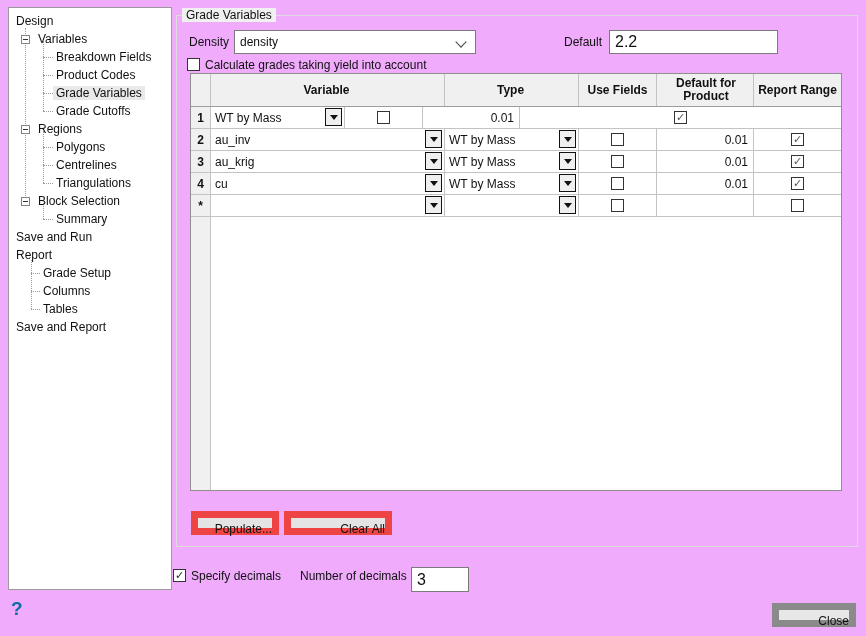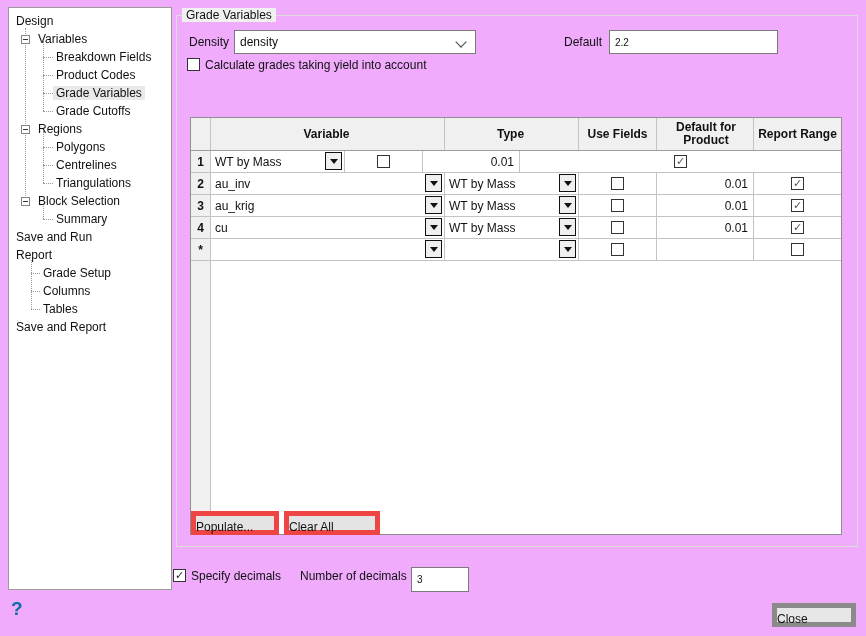--- a/index.html
+++ b/index.html
@@ -26,51 +26,51 @@
   .groupbox{position:absolute;left:176px;top:15px;width:682px;height:532px;
     border:1px solid #dcdcdc;box-sizing:border-box;}
   .legend{position:absolute;top:-8px;left:5px;background:#f0f0f0;padding:0 4px;line-height:14px;}
   .lbl{position:absolute;line-height:14px;white-space:nowrap;}
   .combo{position:absolute;left:57px;top:14px;width:242px;height:24px;background:#fff;
     border:1px solid #7a7a7a;box-sizing:border-box;display:flex;align-items:center;cursor:default;}
   .combo .txt{padding-left:5px;}
   .chev{position:absolute;right:10px;top:7px;width:7px;height:7px;
     border-right:1px solid #444;border-bottom:1px solid #444;transform:rotate(45deg);}
   .field{position:absolute;height:24px;background:#fff;border:1px solid #7a7a7a;
-    box-sizing:border-box;font-family:"Liberation Sans",sans-serif;font-size:10px;padding:0 0 0 5px;color:#111;}
+    box-sizing:border-box;font-family:"Liberation Sans",sans-serif;font-size:16px;padding:0 0 0 5px;color:#111;}
   .cb{display:inline-block;width:13px;height:13px;background:#fff;border:1px solid #333;
     box-sizing:border-box;text-align:center;line-height:11px;font-size:11px;color:#222;vertical-align:middle;}
   .cb-abs{position:absolute;}
   
   .grid{position:absolute;left:13px;top:57px;width:652px;height:418px;background:#fff;
-    border:1px solid #8f8f8f;box-sizing:border-box;overflow:hidden;margin-top:44px;}
+    border:1px solid #8f8f8f;box-sizing:border-box;overflow:hidden;}
   .g-row{display:flex;height:22px;box-sizing:border-box;border-bottom:1px solid #c3c3c3;background:#fff;}
   .g-head{height:33px;background:#f0f0f0;font-weight:bold;border-bottom:1px solid #9d9d9d;}
   .g-cell{box-sizing:border-box;border-right:1px solid #c3c3c3;display:flex;align-items:center;
     position:relative;overflow:hidden;}
   .g-head .g-cell{justify-content:center;text-align:center;line-height:13px;background:#f0f0f0;padding:0 2px;}
   .c0{width:20px;background:#f0f0f0;justify-content:center;font-weight:bold;}
   .c1{width:234px;padding-left:4px;}
   .c2{width:134px;padding-left:4px;}
   .c3{width:78px;justify-content:center;}
   .c4{width:97px;justify-content:flex-end;padding-right:5px;}
   .c5{flex:1;border-right:none;justify-content:center;}
   .dd-btn{position:absolute;right:2px;top:1px;width:17px;height:18px;background:#efefef;
     border:1px solid #111;box-sizing:border-box;display:flex;align-items:center;justify-content:center;cursor:default;}
   .dd-btn i{display:block;width:0;height:0;border-left:4px solid transparent;
     border-right:4px solid transparent;border-top:5px solid #111;}
   .g-cell .cb{line-height:11px;}
   .cb-gray{color:#555;}
   .g-fill{display:flex;height:273px;}
   .g-fill .strip{width:20px;background:#f0f0f0;border-right:1px solid #c3c3c3;box-sizing:border-box;}
   
-  .btn{position:absolute;height:24px;background:#e4e4e4;border:5px solid #ef4444;
-    box-sizing:border-box;text-align:left;line-height:22px;cursor:default;}
+  .btn{position:absolute;height:24px;background:#e4e4e4;border:7px solid #ef4444;
+    box-sizing:border-box;text-align:right;line-height:22px;cursor:default;}
   .btn-populate{left:14px;top:495px;width:88px;}
-  .btn-clear{left:107px;top:495px;width:96px;}
+  .btn-clear{left:107px;top:495px;width:108px;}
   .btn-close{left:772px;top:603px;width:84px;background:#e7e7e7;border-color:#8a8a8a;}
   
   .help{position:absolute;left:11px;top:598px;font-size:19px;font-weight:bold;color:#0c6ca4;cursor:default;}
 </style>
 </head>
 <body>
 
 <div class="dialog">
 
   <div class="tree-panel">

